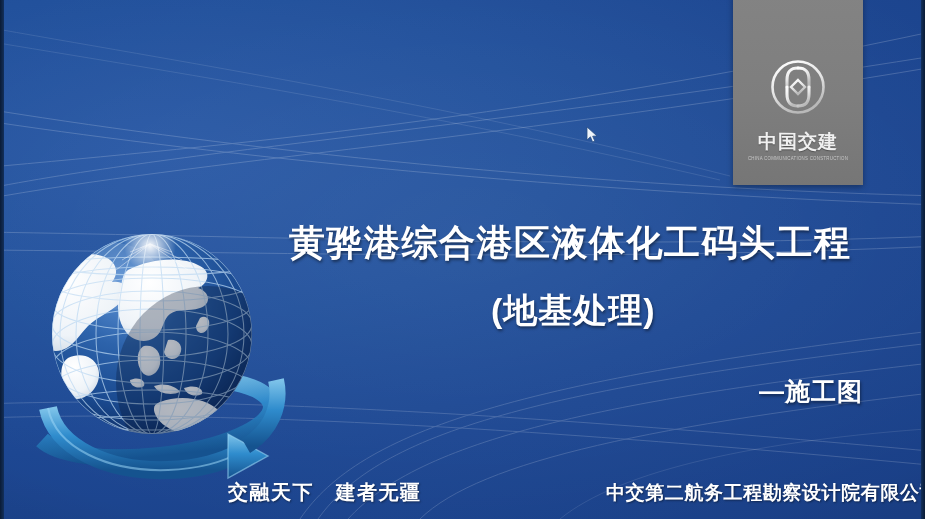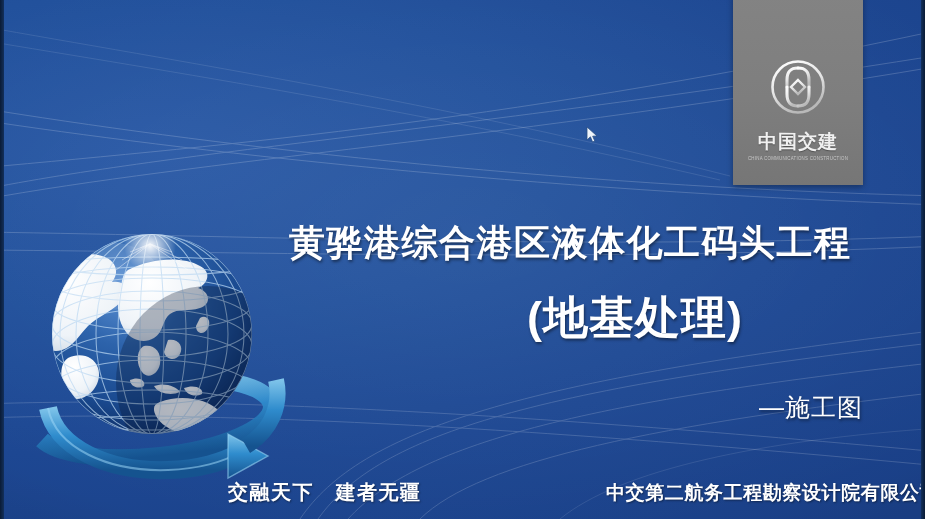--- a/index.html
+++ b/index.html
@@ -115,40 +115,38 @@
     letter-spacing: 1.5px;
     white-space: nowrap;
     text-shadow: 1px 2px 3px rgba(0,0,0,0.45);
     z-index: 15;
   }
   .title-sub {
     position: absolute;
     left: 491px;
     top: 288px;
     color: #ffffff;
-    font-size: 45px;
+    font-size: 34px;
     font-weight: bold;
     letter-spacing: 1px;
     white-space: nowrap;
     text-shadow: 1px 2px 3px rgba(0,0,0,0.45);
     z-index: 15;
-    margin-left: 36px;
   }
   .title-note {
     position: absolute;
     left: 759px;
     top: 375px;
     color: #ffffff;
     font-size: 25px;
-    font-weight: normal;
+    font-weight: bold;
     letter-spacing: 1px;
     white-space: nowrap;
     text-shadow: 1px 2px 3px rgba(0,0,0,0.45);
     z-index: 15;
-    margin-top: 16px;
   }
 
   .slogan {
     position: absolute;
     left: 228px;
     top: 479px;
     color: #ffffff;
     font-size: 20px;
     font-weight: bold;
     letter-spacing: 1.5px;

